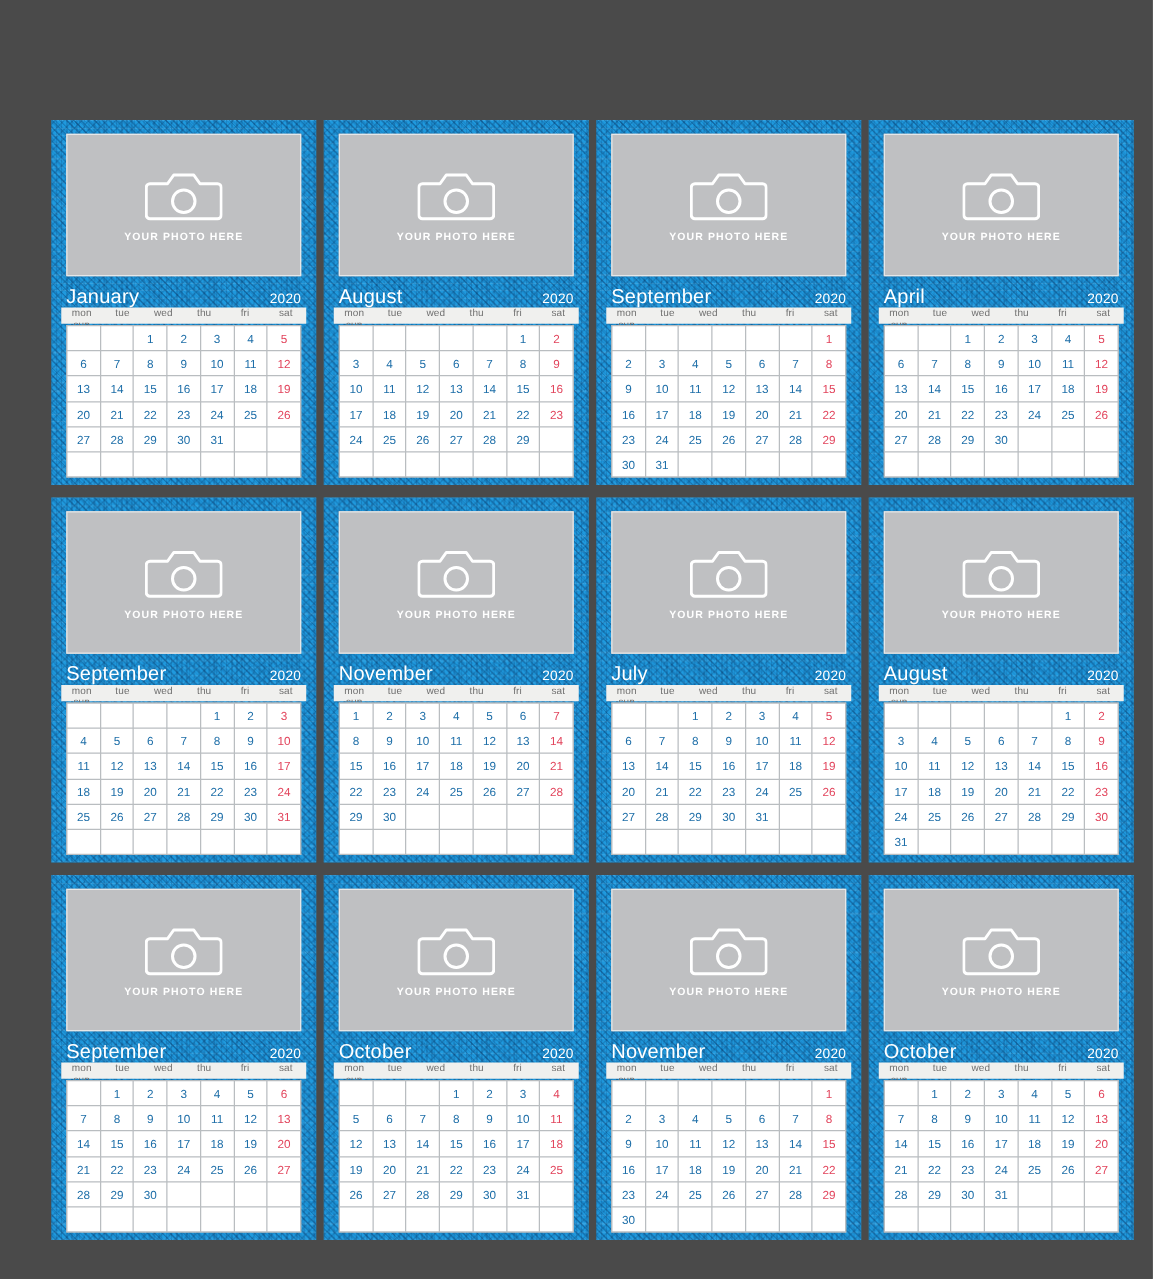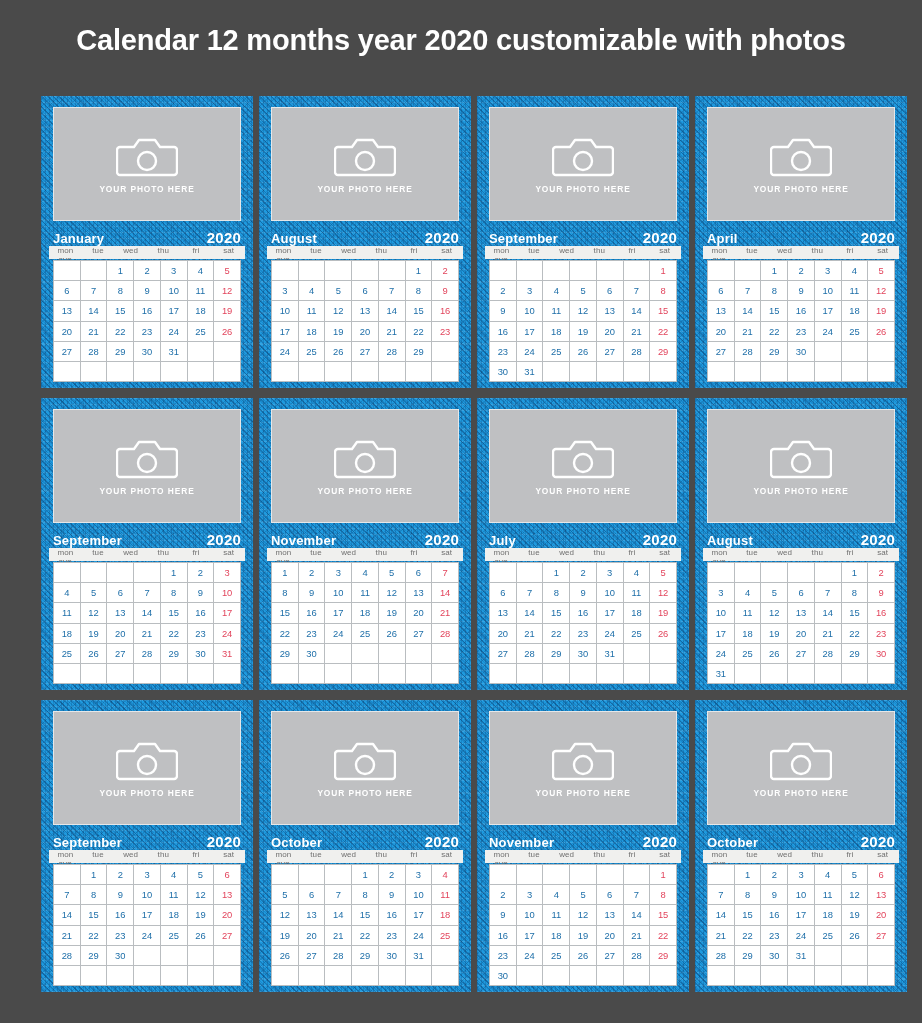--- a/index.html
+++ b/index.html
@@ -113,28 +113,28 @@
     position: absolute;
     left: 12px;
     top: 133px;
     width: 188px;
     display: flex;
     align-items: baseline;
     justify-content: space-between;
   }
   .month-name {
     color: #ffffff;
-    font-size: 13px;
-    font-weight: bold;
+    font-size: 16px;
+    font-weight: normal;
     letter-spacing: 0.2px;
   }
   .month-year {
     color: #ffffff;
-    font-size: 15px;
-    font-weight: bold;
+    font-size: 11px;
+    font-weight: normal;
     letter-spacing: 0.2px;
   }
 
   
   .dow-row {
     position: absolute;
     left: 8px;
     top: 150px;
     width: 196px;
     height: 13px;
@@ -172,21 +172,20 @@
     color: #1d6ea8;
   }
   .day-cell.sun { color: #e2445c; }
   .day-cell.empty { background: #ffffff; }
 </style>
 </head>
 <body>
 
 <div id="page">
 
-  <div id="title">Calendar 12 months year 2020 customizable with photos</div>
 
   <div id="grid">
       <div class="month-card">
     <div class="pattern-overlay"></div>
 
     <div class="photo-box">
       <span class="camera-icon">
         <svg viewBox="0 0 62 44" xmlns="http://www.w3.org/2000/svg">
           <path d="M4 12 H18 L23 5 H39 L44 12 H58 A3 3 0 0 1 61 15 V37 A3 3 0 0 1 58 40 H4 A3 3 0 0 1 1 37 V15 A3 3 0 0 1 4 12 Z" fill="none" stroke="#ffffff" stroke-width="2.4" stroke-linejoin="round"></path>
           <circle cx="31" cy="26" r="9" fill="none" stroke="#ffffff" stroke-width="2.4"></circle>

